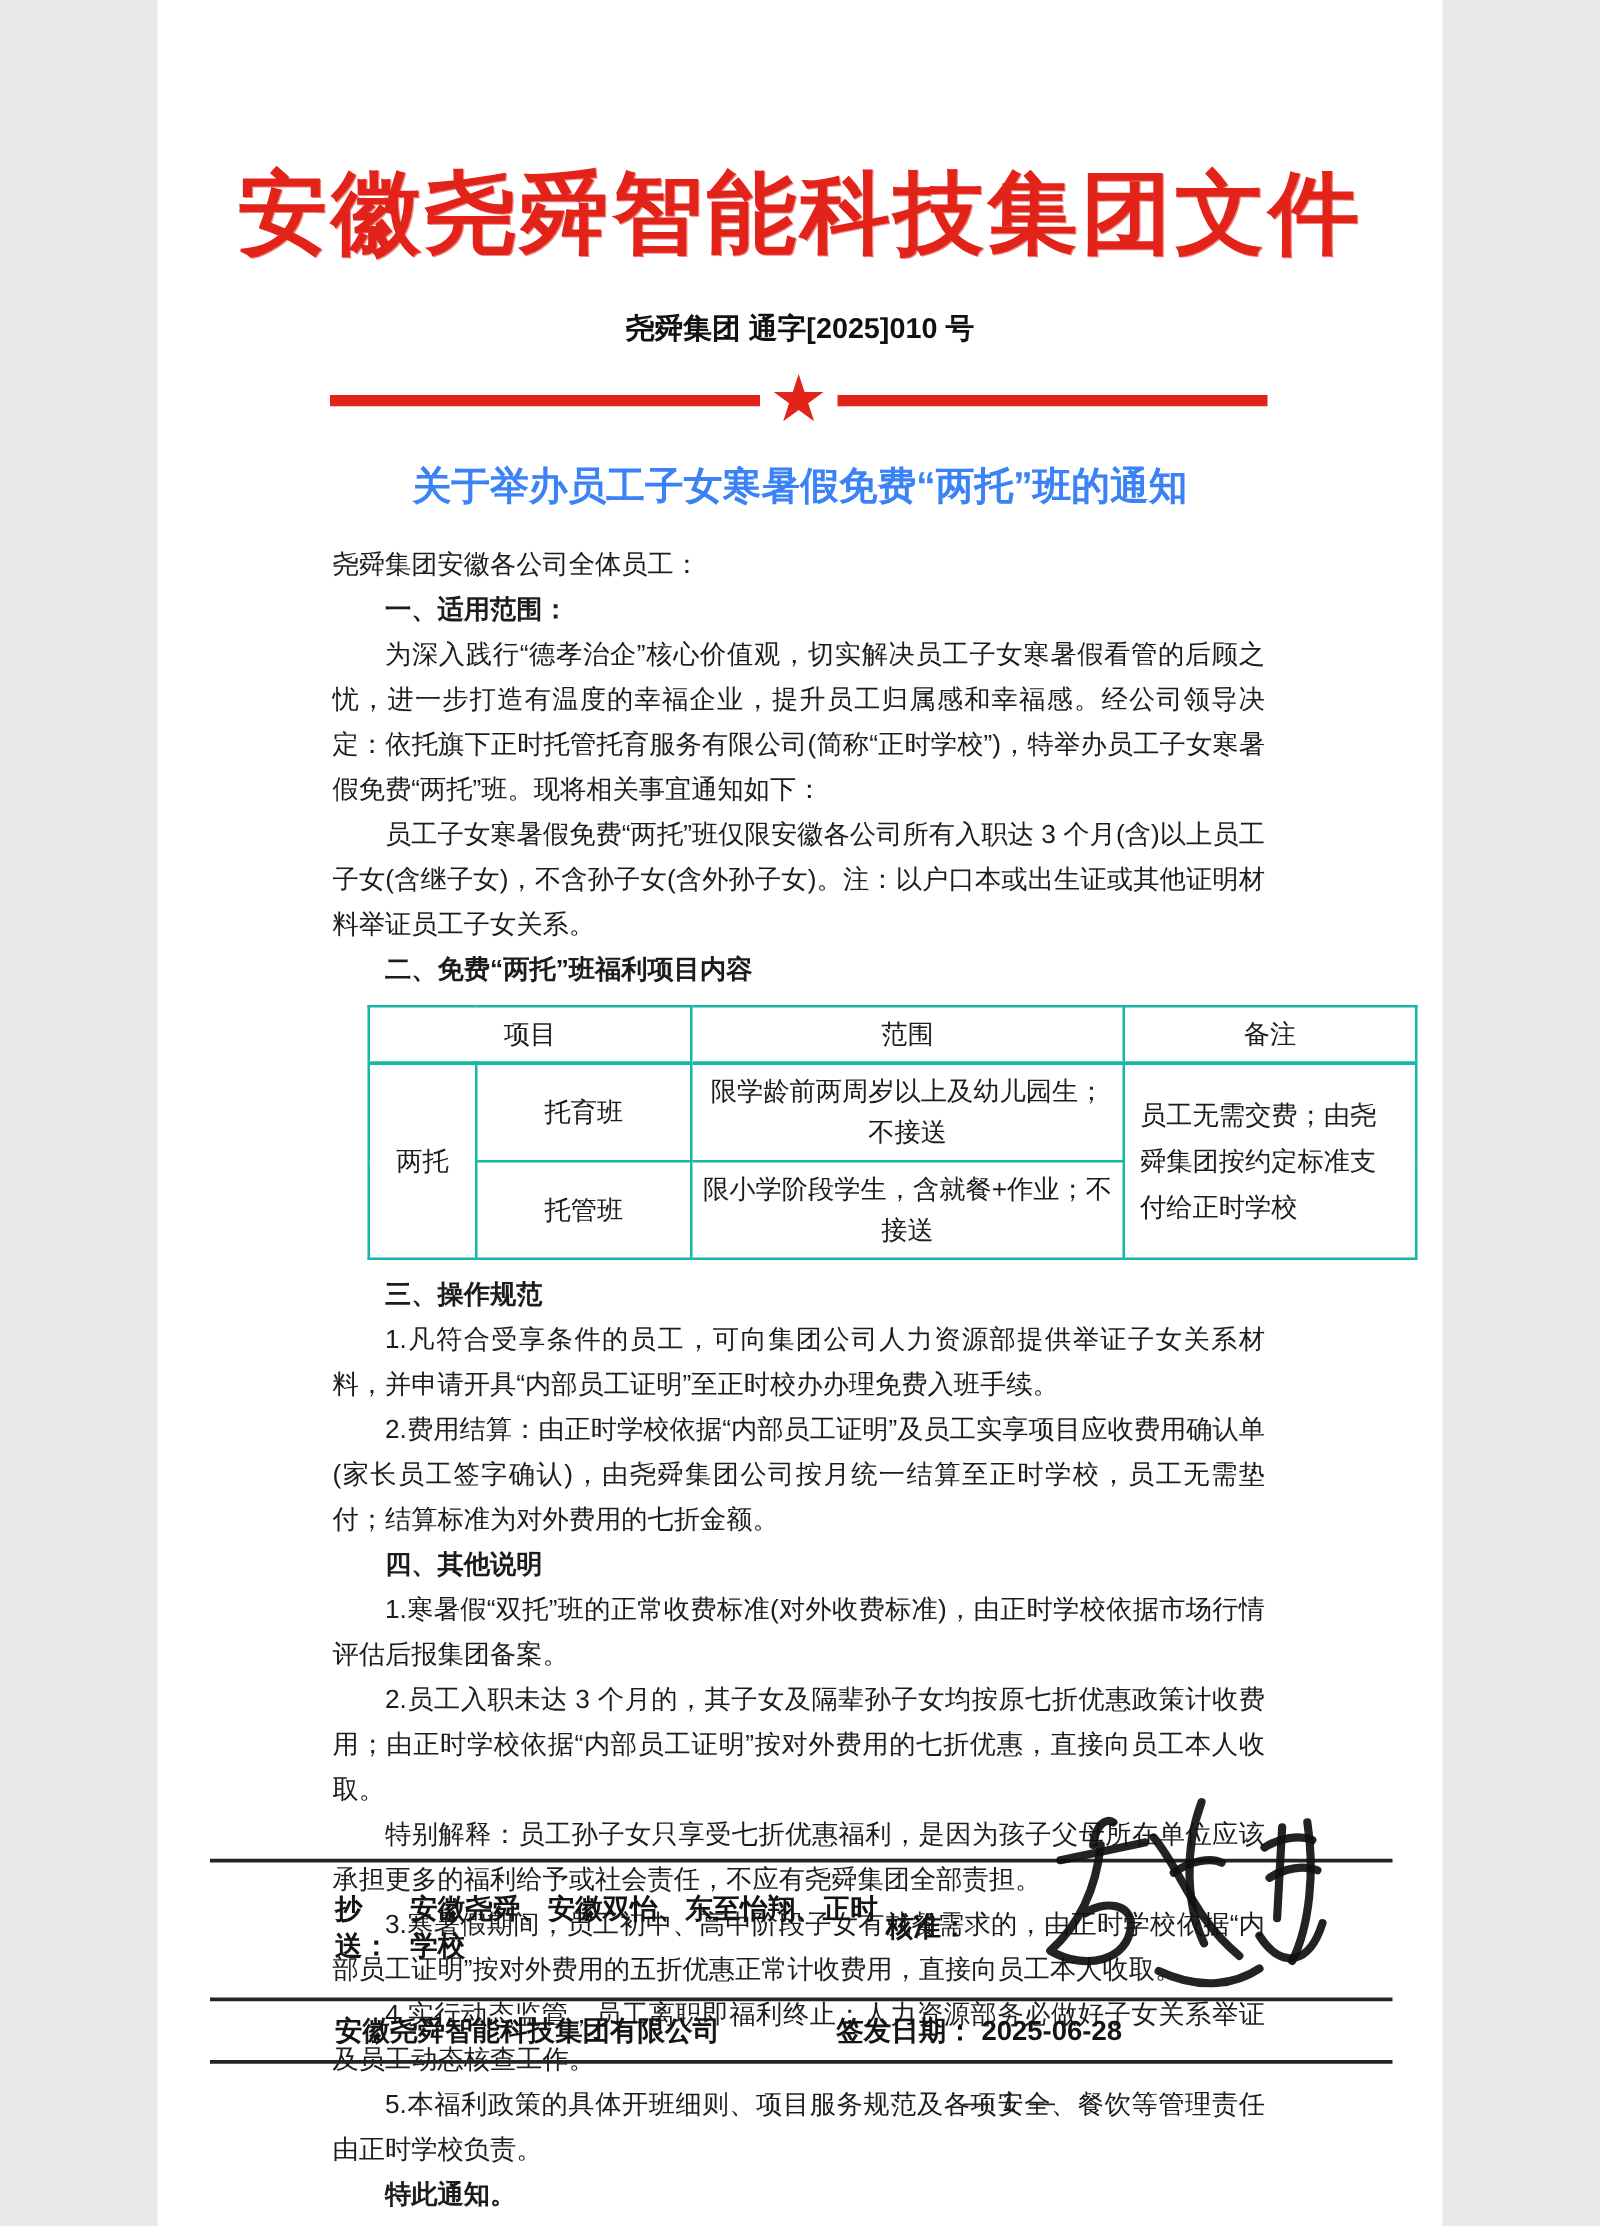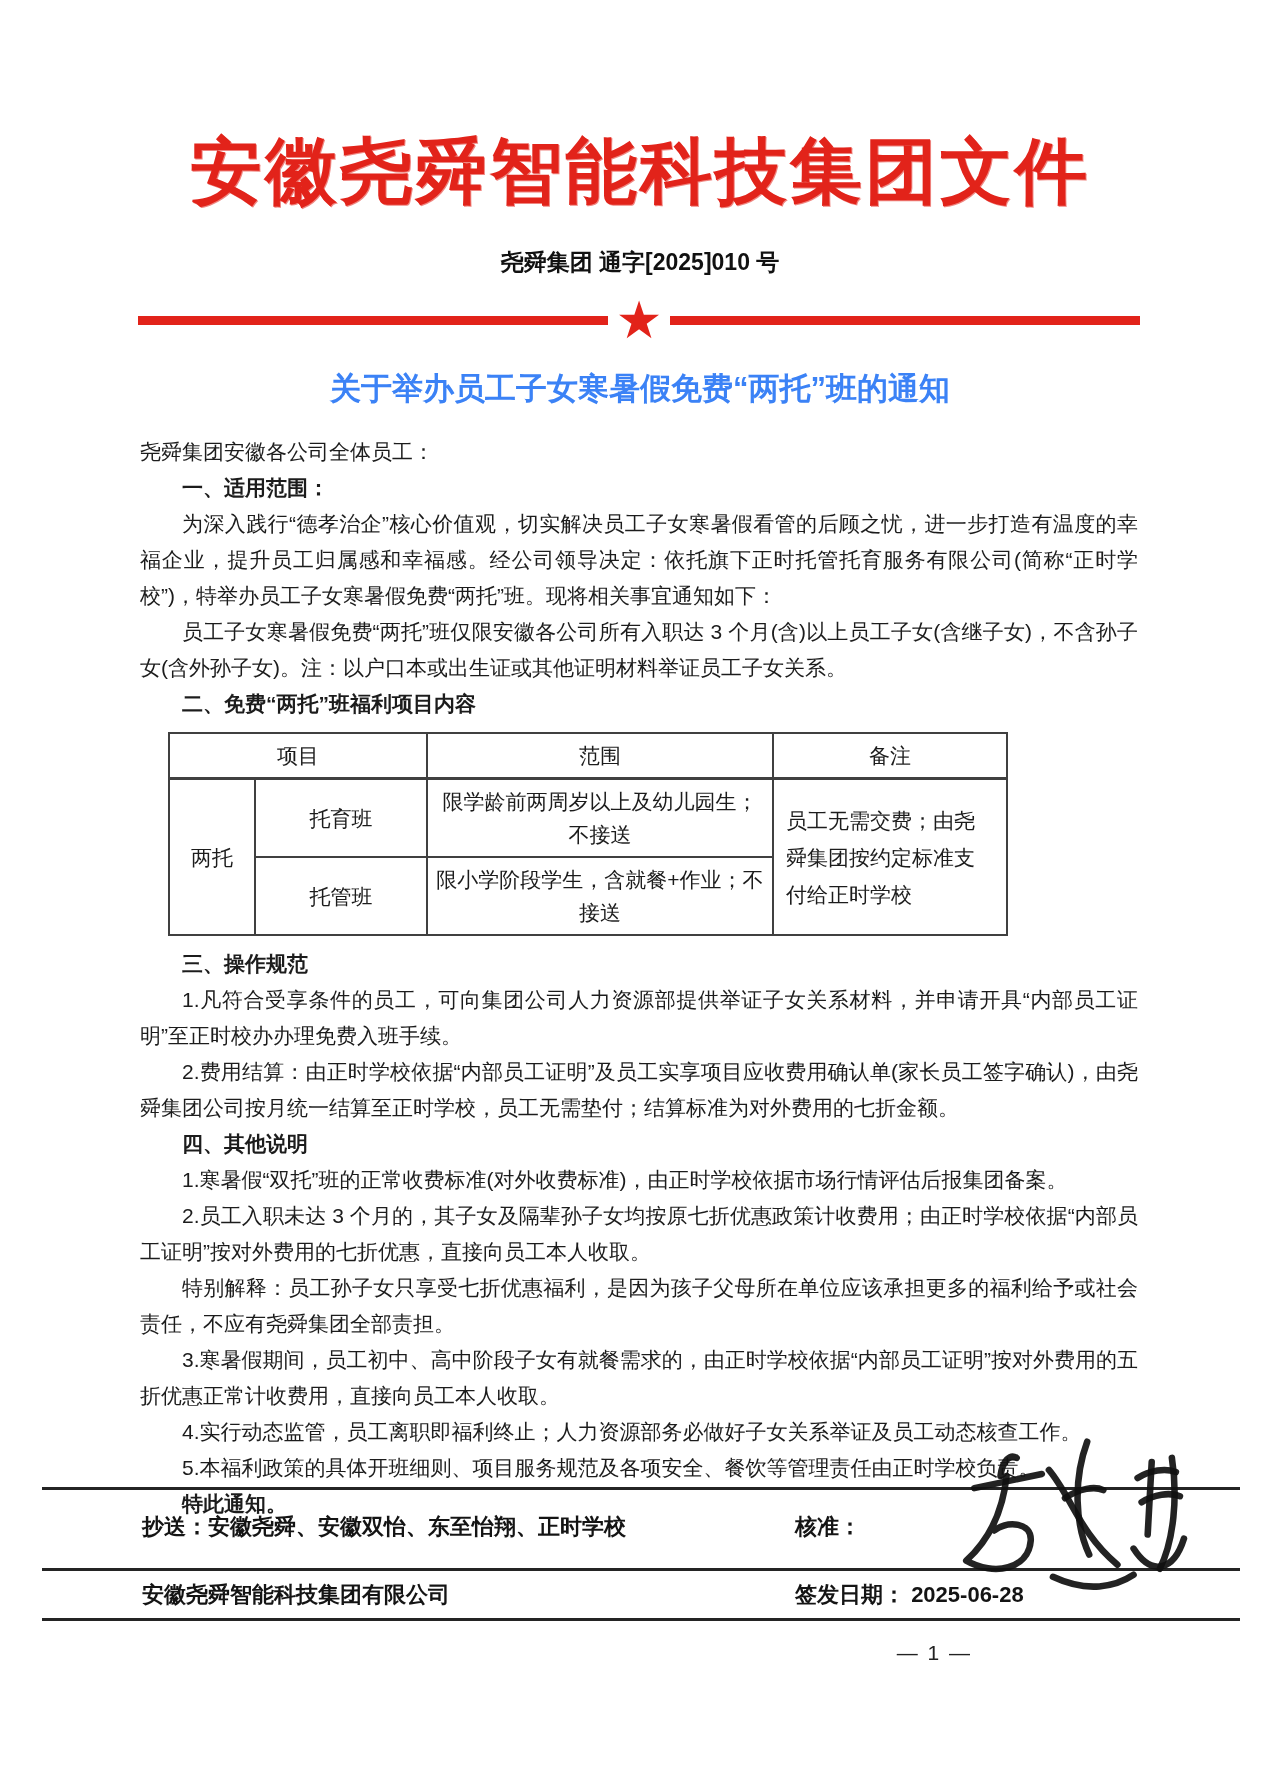--- a/index.html
+++ b/index.html
@@ -1,21 +1,21 @@
 <!DOCTYPE html>
 <html><head>
 <meta charset="utf-8">
 <style>
   * { box-sizing: border-box; margin: 0; padding: 0; }
   html, body { background: #e9e9e9; }
   body { font-family: "Liberation Sans", "DejaVu Sans", sans-serif; }
 
   .page {
     position: relative;
-    width: 1280px;
+    width: 1028px;
     height: 1781px;
     margin: 0 auto;
     background: #ffffff;
     overflow: hidden;
     color: #1b1b1b;
   }
 
   
   .letterhead {
     margin-top: 124px;
@@ -70,21 +70,21 @@
 
   
   table.benefits {
     border-collapse: collapse;
     width: 838px;
     margin: 10px 0 10px 28px;
     table-layout: fixed;
     font-size: 21px;
   }
   table.benefits th, table.benefits td {
-    border: 2px solid #404040;
+    border: 2px solid #14b8a6;
     text-align: center;
     vertical-align: middle;
     padding: 5px 8px;
     line-height: 33px;
     font-weight: 400;
   }
   table.benefits th { border-bottom-width: 3px; font-weight: 400; }
   table.benefits td.remark {
     text-align: left;
     padding: 6px 12px;

